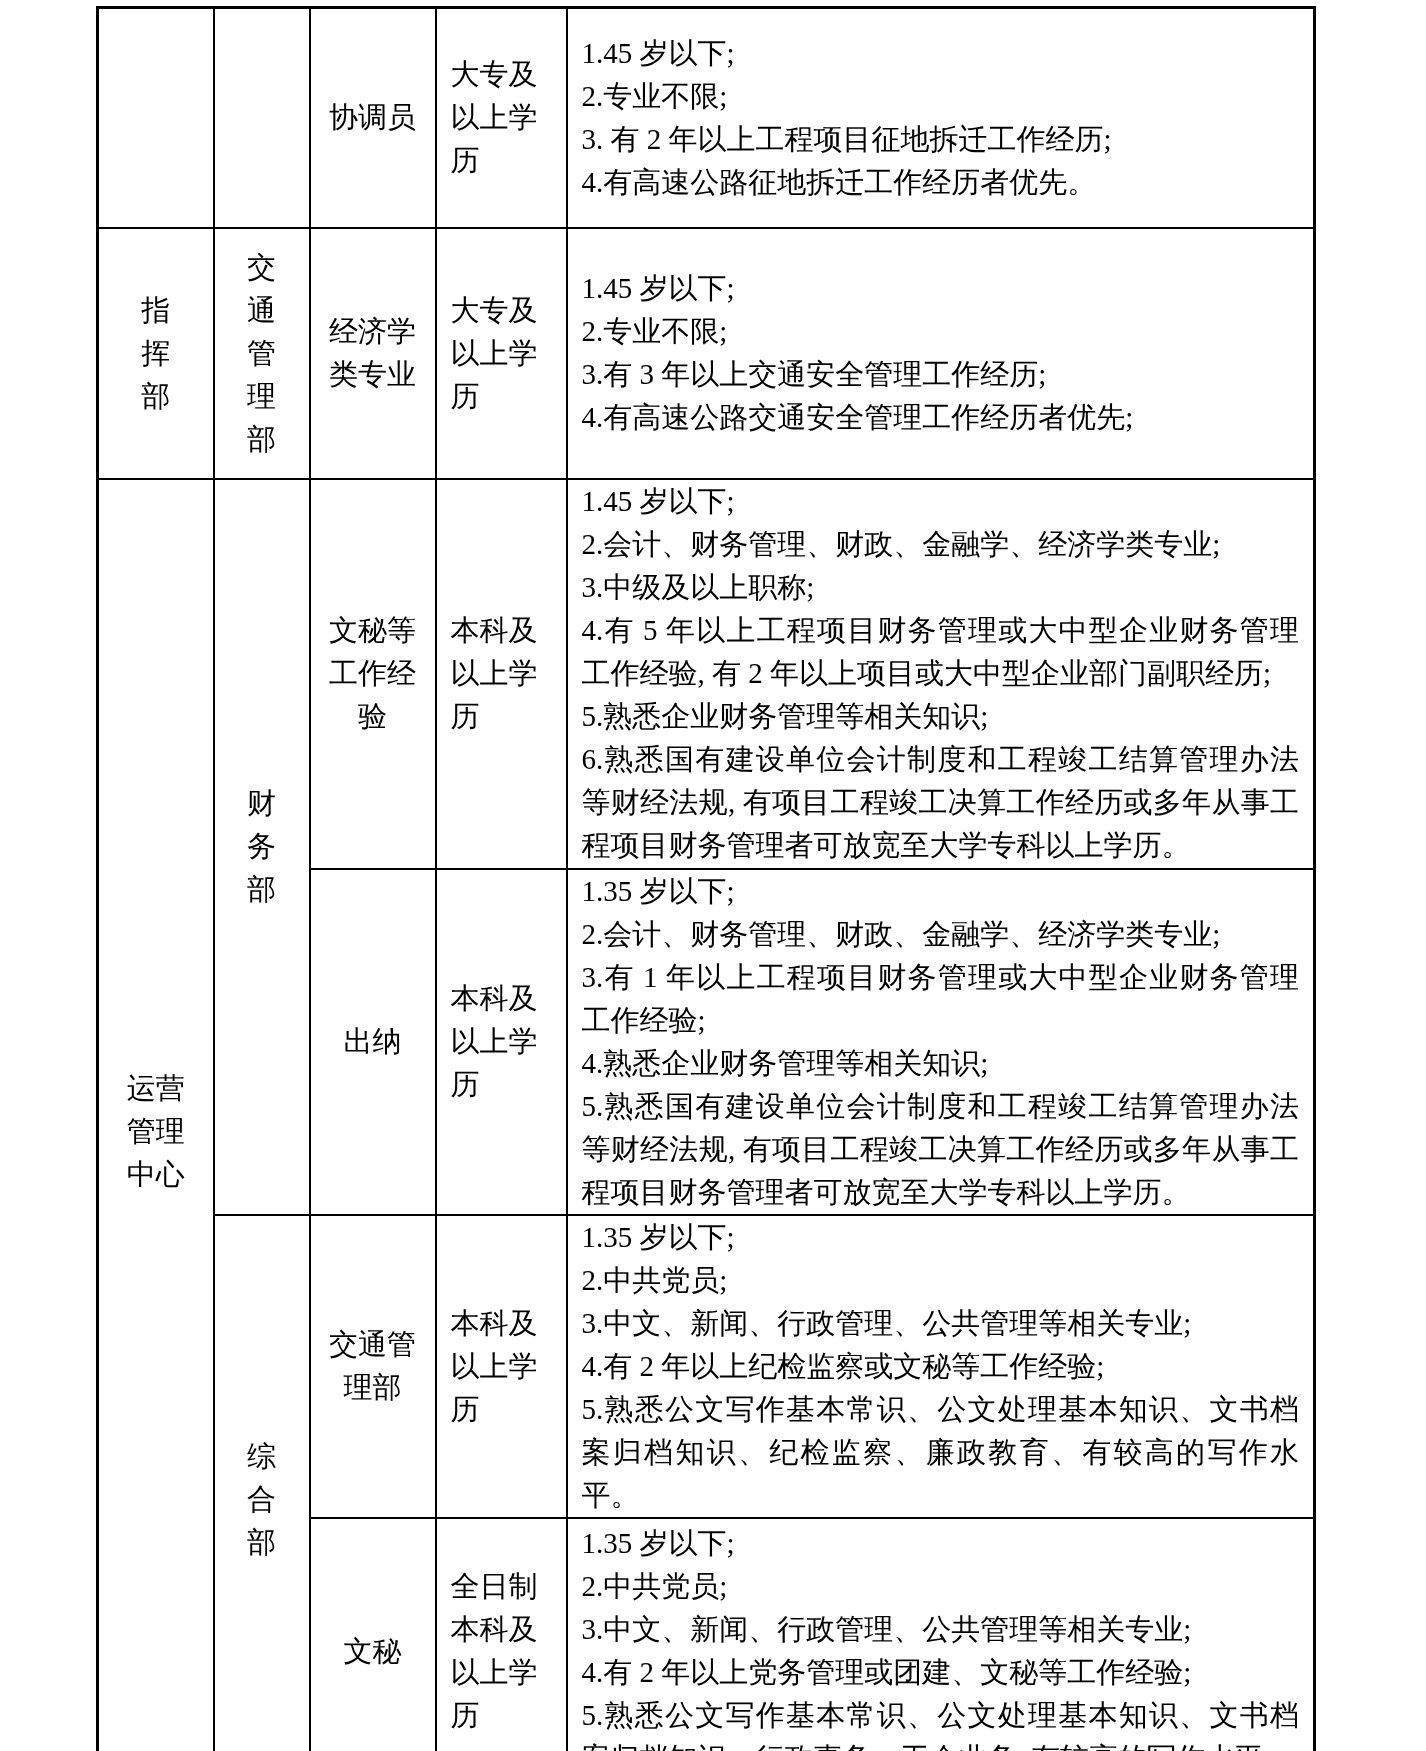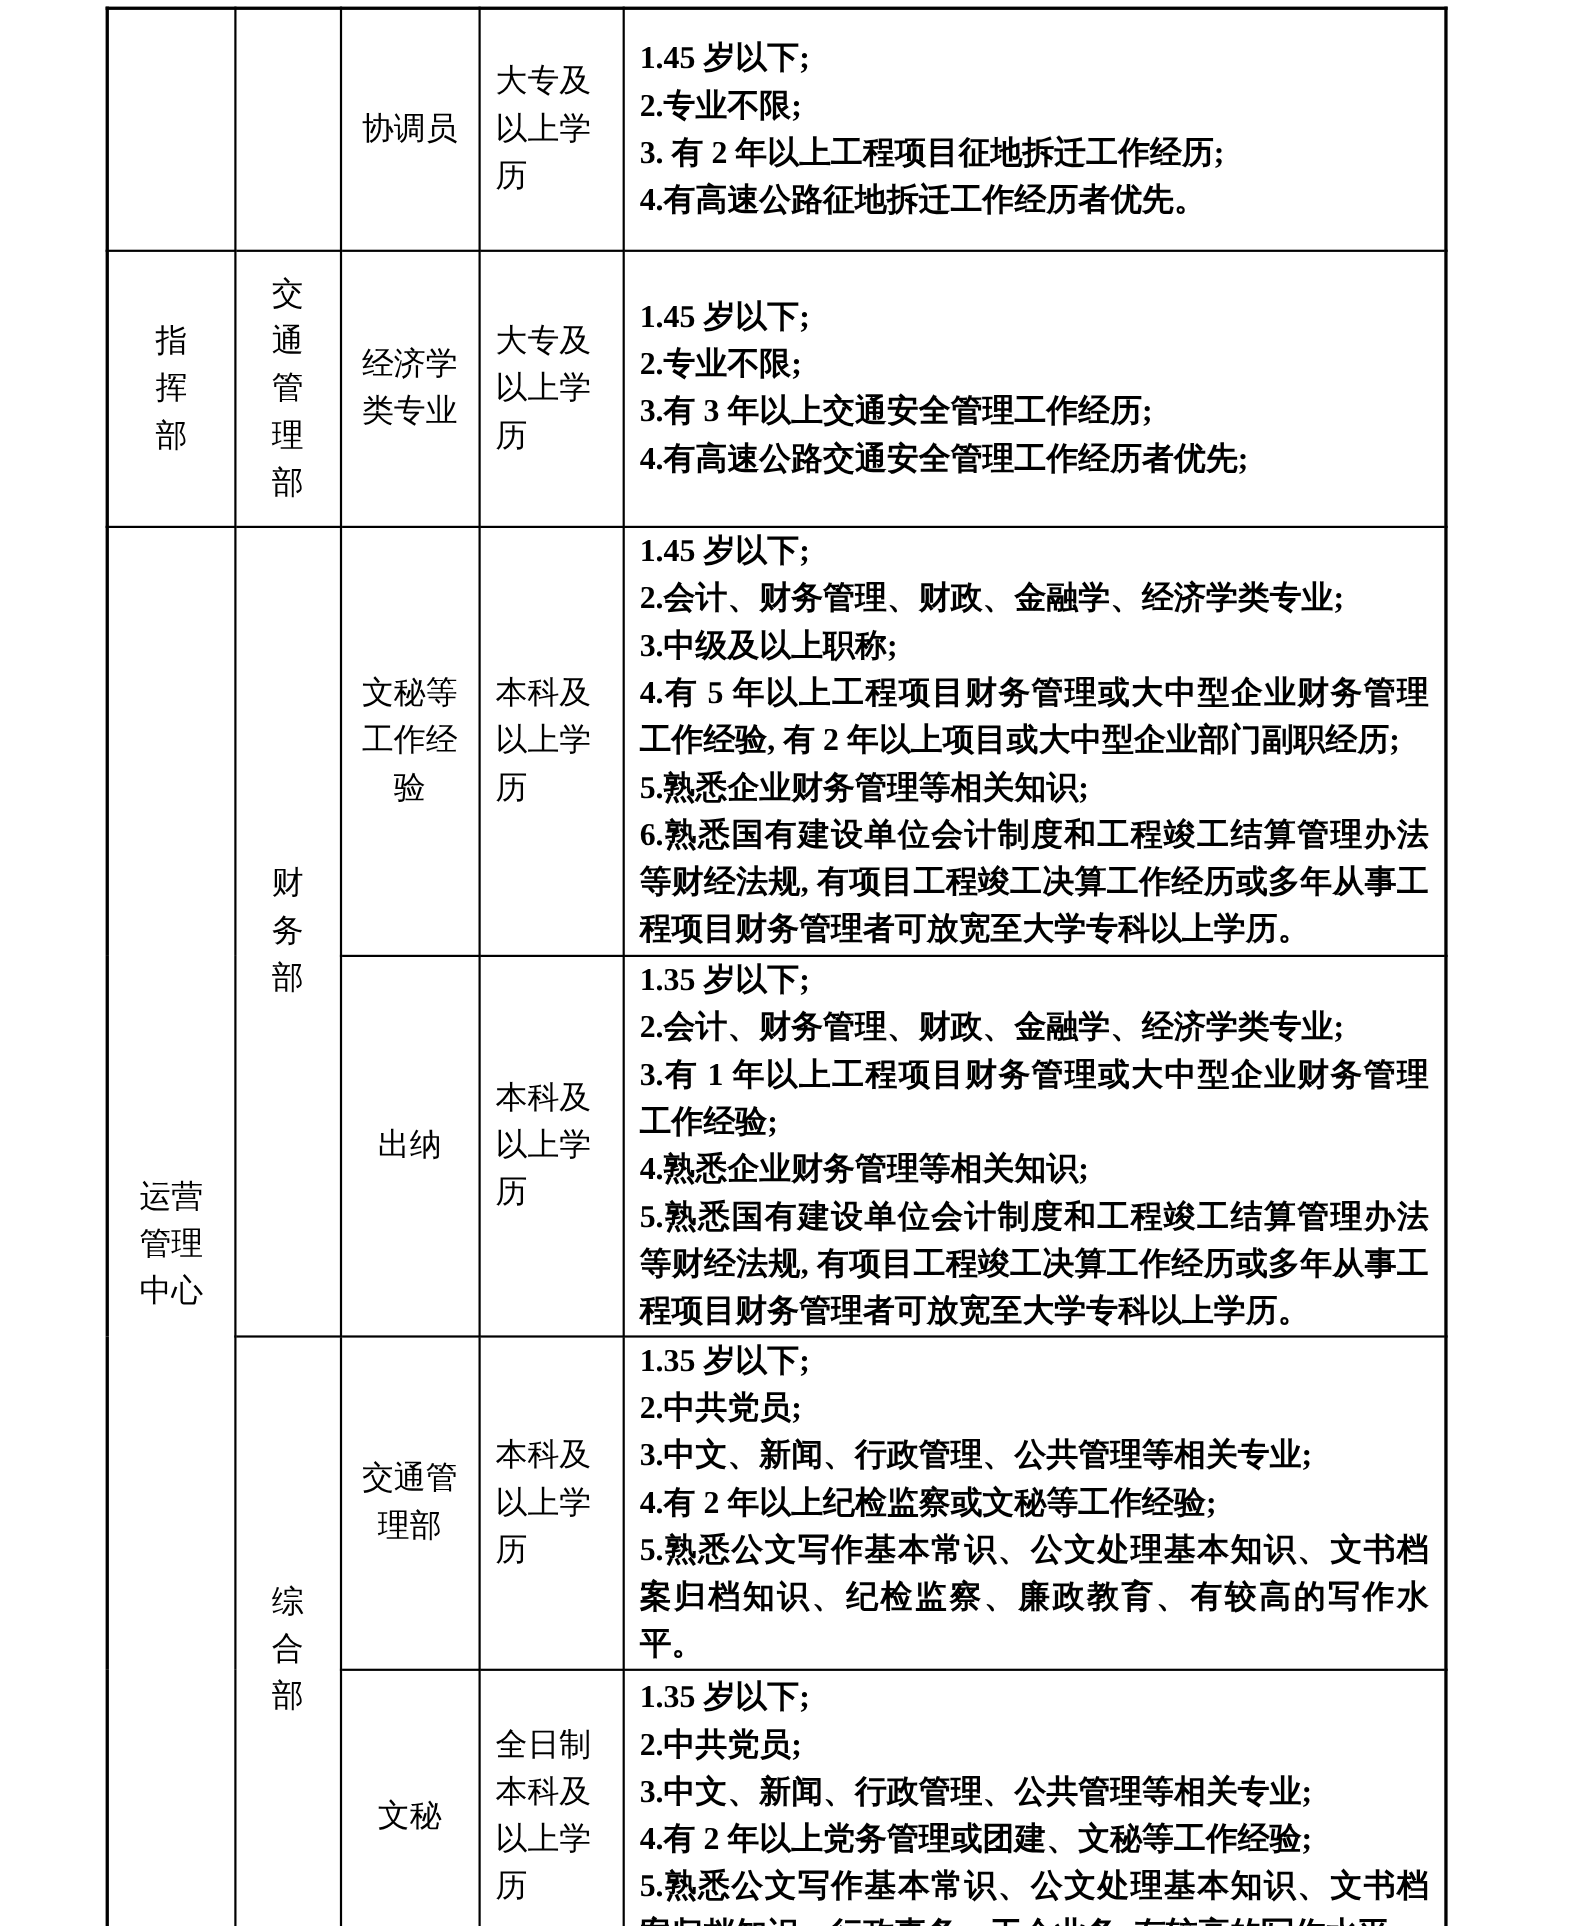--- a/index.html
+++ b/index.html
@@ -46,21 +46,20 @@
   td.v2 { text-align: center; padding: 0 24px; }
   
   td.v3 { text-align: center; padding: 0 30px; margin-left: 44px; }
 
   td.pos { text-align: center; padding: 0 14px; margin-left: 12px; }
   td.edu { text-align: left; padding: 0 14px; }
   td.req {
     text-align: justify;
     padding: 0 14px;
     white-space: pre-line;
-    font-weight: bold;
   }
 </style>
 </head>
 <body>
 
 <div class="page">
   <table class="tbl">
     <colgroup>
       <col style="width:116px">
       <col style="width:96px">

